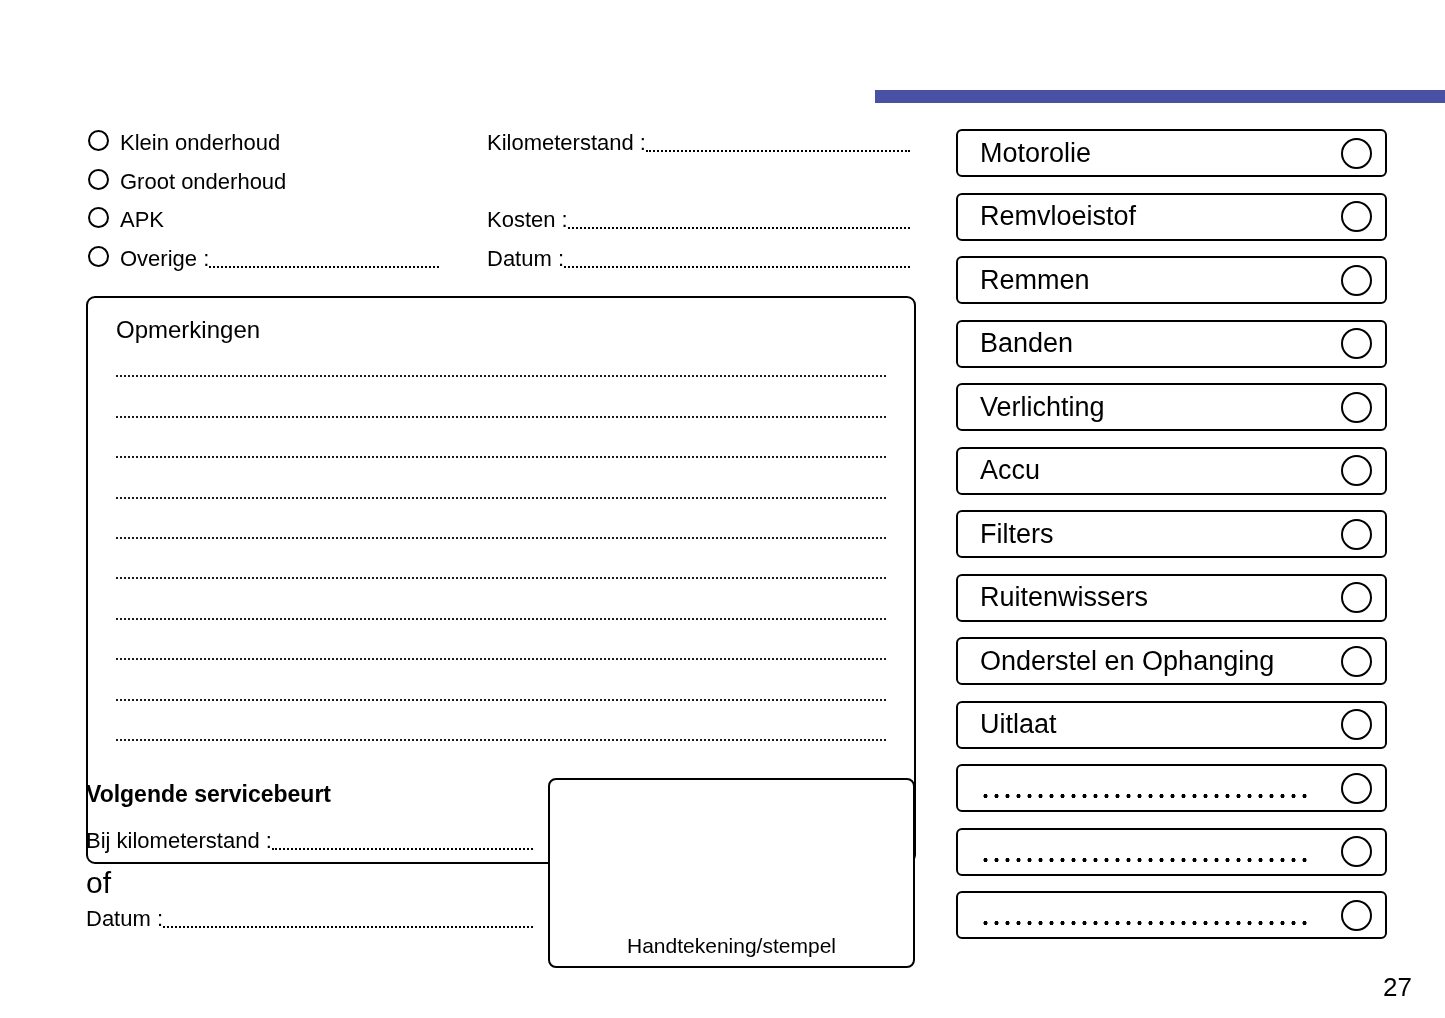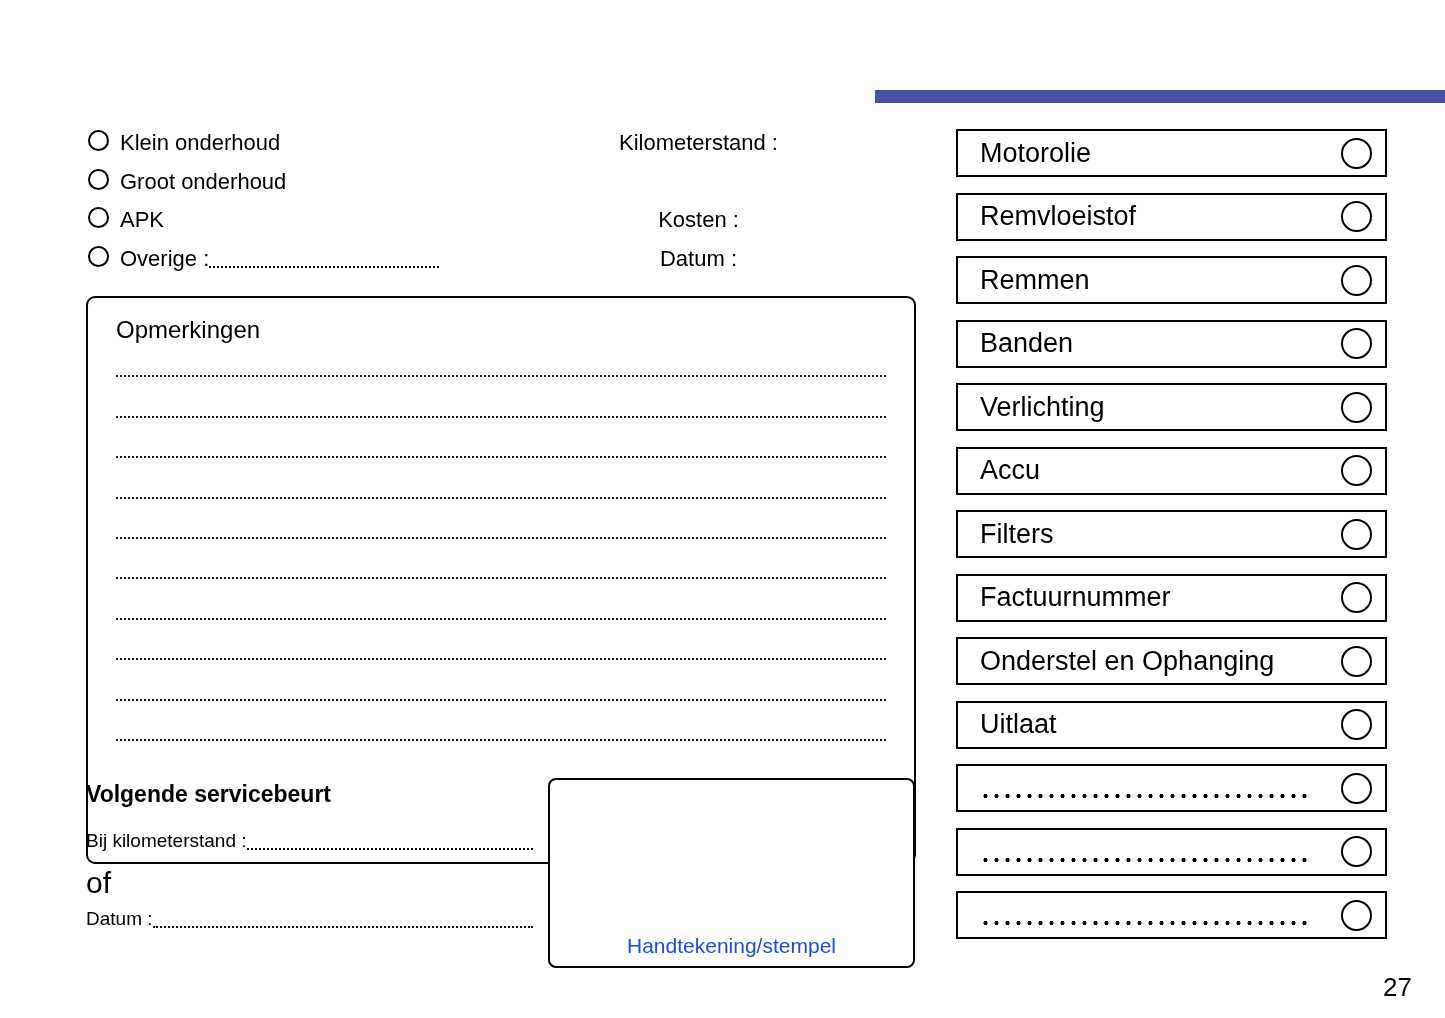--- a/index.html
+++ b/index.html
@@ -58,21 +58,20 @@
   
   .field-row {
     position: absolute;
     left: 487px;
     width: 423px;
     display: flex;
     align-items: center;
     height: 26px;
     font-size: 22px;
     white-space: nowrap;
-    flex-direction: column;
   }
   .field-row .dotted-leader { flex: 1; }
 
   
   .remarks-box {
     position: absolute;
     left: 86px;
     top: 296px;
     width: 830px;
     height: 568px;
@@ -106,21 +105,21 @@
     font-size: 23px;
     font-weight: bold;
   }
   .ns-row {
     position: absolute;
     left: 86px;
     width: 447px;
     display: flex;
     align-items: center;
     height: 26px;
-    font-size: 19px;
+    font-size: 22px;
     white-space: nowrap;
   }
   .ns-row .dotted-leader { flex: 1; }
   .ns-or {
     position: absolute;
     left: 86px;
     top: 866px;
     font-size: 30px;
   }
 
@@ -135,38 +134,38 @@
     border: 2.5px solid #000;
     border-radius: 8px;
     background: #fff;
   }
   .signature-placeholder {
     position: absolute;
     left: 0;
     right: 0;
     bottom: 8px;
     text-align: center;
-    color: #1d4ed8;
+    color: #000000;
     font-size: 21px;
   }
 
   
   .checklist {
     position: absolute;
     left: 956px;
     top: 129px;
     width: 431px;
   }
   .check-row {
     box-sizing: border-box;
     width: 431px;
     height: 48px;
     margin-bottom: 15.5px;
     border: 2.5px solid #000;
-    border-radius: 0;
+    border-radius: 6px;
     background: #fff;
     display: flex;
     align-items: center;
     justify-content: space-between;
     padding: 0 13px 0 22px;
   }
   .check-label {
     font-size: 27px;
     white-space: nowrap;
   }
@@ -288,21 +287,21 @@
     </div>
     <div class="check-row">
       <span class="check-label">Accu</span>
       <span class="check-circle"></span>
     </div>
     <div class="check-row">
       <span class="check-label">Filters</span>
       <span class="check-circle"></span>
     </div>
     <div class="check-row">
-      <span class="check-label">Factuurnummer</span>
+      <span class="check-label">Ruitenwissers</span>
       <span class="check-circle"></span>
     </div>
     <div class="check-row">
       <span class="check-label">Onderstel en Ophanging</span>
       <span class="check-circle"></span>
     </div>
     <div class="check-row">
       <span class="check-label">Uitlaat</span>
       <span class="check-circle"></span>
     </div>

